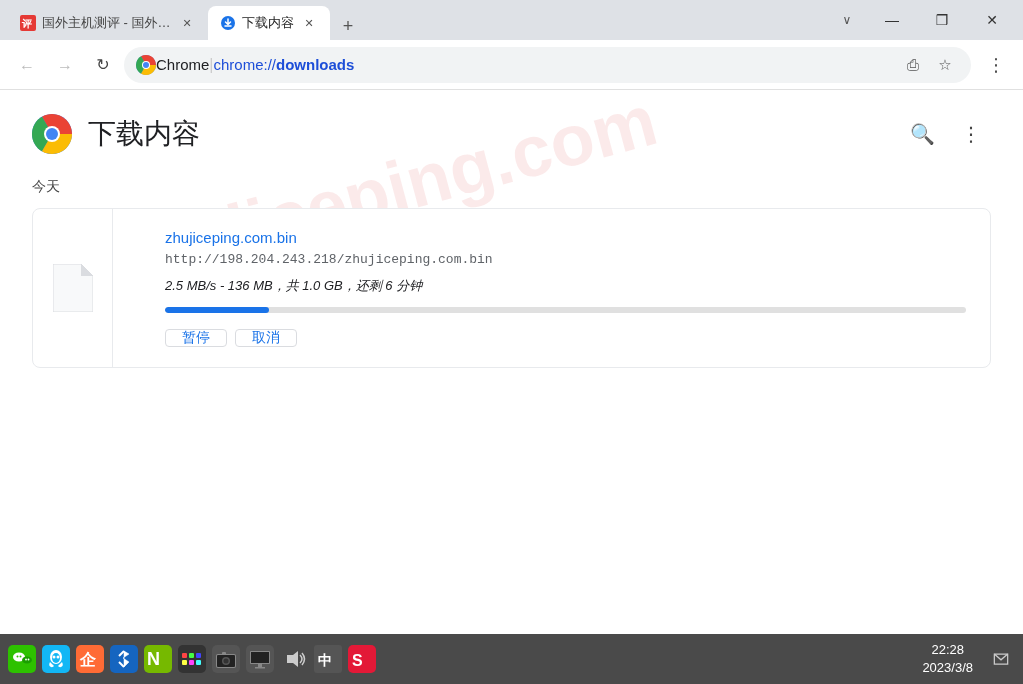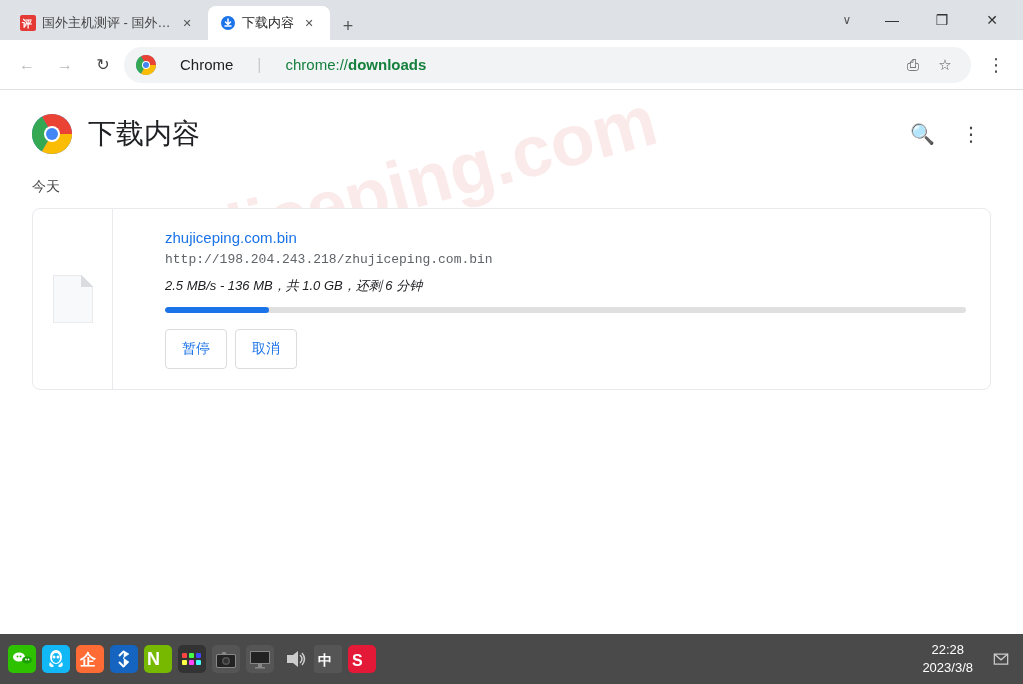--- a/index.html
+++ b/index.html
@@ -18,24 +18,24 @@
     .tab-close { width: 18px; height: 18px; border-radius: 50%; display: flex; align-items: center; justify-content: center; font-size: 11px; cursor: pointer; flex-shrink: 0; color: #555; }
     .tab-new { width: 28px; height: 28px; border-radius: 50%; display: flex; align-items: center; justify-content: center; font-size: 18px; cursor: pointer; color: #555; margin-left: 4px; }
     .window-controls { display: flex; align-items: center; gap: 4px; margin-left: 8px; }
     .win-btn { width: 46px; height: 32px; display: flex; align-items: center; justify-content: center; cursor: pointer; font-size: 14px; color: #333; }
     .chevron-btn { width: 28px; height: 28px; display: flex; align-items: center; justify-content: center; cursor: pointer; color: #555; font-size: 12px; }
 
     
     .nav-bar { background: #fff; display: flex; align-items: center; height: 50px; padding: 0 10px; gap: 4px; border-bottom: 1px solid #e0e0e0; }
     .nav-btn { width: 34px; height: 34px; border-radius: 50%; display: flex; align-items: center; justify-content: center; cursor: pointer; color: #444; font-size: 16px; }
     .nav-btn.disabled { color: #bbb; cursor: default; }
-    .address-bar { flex: 1; height: 36px; background: #f1f3f4; border-radius: 18px; display: flex; align-items: center; padding: 0 12px; gap: 24px; cursor: text; }
+    .address-bar { flex: 1; height: 36px; background: #f1f3f4; border-radius: 18px; display: flex; align-items: center; padding: 0 12px; gap: 0; cursor: text; }
     .address-chrome-icon { width: 20px; height: 20px; flex-shrink: 0; }
     .address-divider { color: #ccc; font-size: 16px; }
-    .address-text { font-size: 15px; color: #15803d; }
+    .address-text { font-size: 15px; color: #1d4ed8; }
     .address-bold { font-weight: 500; }
     .address-actions { display: flex; align-items: center; gap: 4px; margin-left: auto; }
     .address-icon-btn { width: 28px; height: 28px; border-radius: 50%; display: flex; align-items: center; justify-content: center; cursor: pointer; color: #555; font-size: 15px; }
     .nav-extra { display: flex; align-items: center; gap: 2px; margin-left: 4px; }
     .menu-btn { width: 34px; height: 34px; border-radius: 50%; display: flex; align-items: center; justify-content: center; cursor: pointer; color: #444; font-size: 18px; }
 
     
     .page { flex: 1; background: #fff; overflow-y: auto; padding: 24px 32px; position: relative; }
     .watermark { position: absolute; top: 60px; left: 100px; font-size: 72px; color: rgba(220, 80, 80, 0.12); font-weight: bold; transform: rotate(-15deg); pointer-events: none; white-space: nowrap; z-index: 0; }
 
@@ -52,21 +52,21 @@
     .download-icon-area { width: 80px; display: flex; align-items: center; justify-content: center; flex-shrink: 0; border-right: 1px solid #e8eaed; padding: 20px; }
     .file-icon { width: 40px; height: 48px; position: relative; }
     .file-icon svg { width: 40px; height: 48px; }
     .download-info { flex: 1; padding: 20px 24px; }
     .download-filename { font-size: 15px; color: #1a73e8; font-weight: 500; margin-bottom: 6px; cursor: pointer; }
     .download-url { font-size: 13px; color: #5f6368; margin-bottom: 10px; font-family: Liberation Mono, monospace; }
     .download-status { font-size: 13px; color: #202124; margin-bottom: 12px; font-style: italic; }
     .progress-bar-container { width: 100%; height: 6px; background: #e0e0e0; border-radius: 3px; margin-bottom: 16px; overflow: hidden; }
     .progress-bar-fill { height: 100%; background: #1a73e8; border-radius: 3px; }
     .download-actions { display: flex; gap: 8px; }
-    .action-btn { height: 40px; padding: 0 16px; border: 1px solid #dadce0; border-radius: 4px; background: #fff; font-size: 14px; color: #1a73e8; cursor: pointer; display: flex; align-items: center; justify-content: center; }
+    .action-btn { height: 18px; padding: 0 16px; border: 1px solid #dadce0; border-radius: 4px; background: #fff; font-size: 14px; color: #1a73e8; cursor: pointer; display: flex; align-items: center; justify-content: center; }
 
     
     .taskbar { height: 50px; background: #4a4a4a; display: flex; align-items: center; padding: 0 8px; gap: 6px; flex-shrink: 0; }
     .taskbar-icon { width: 28px; height: 28px; border-radius: 4px; display: flex; align-items: center; justify-content: center; cursor: pointer; flex-shrink: 0; }
     .taskbar-spacer { flex: 1; }
     .taskbar-clock { display: flex; flex-direction: column; align-items: center; justify-content: center; color: #fff; font-size: 13px; line-height: 1.4; cursor: pointer; padding: 0 8px; }
     .taskbar-notification { width: 28px; height: 28px; display: flex; align-items: center; justify-content: center; cursor: pointer; }
     .taskbar-notification svg { color: #fff; }
   </style>
 </head>

